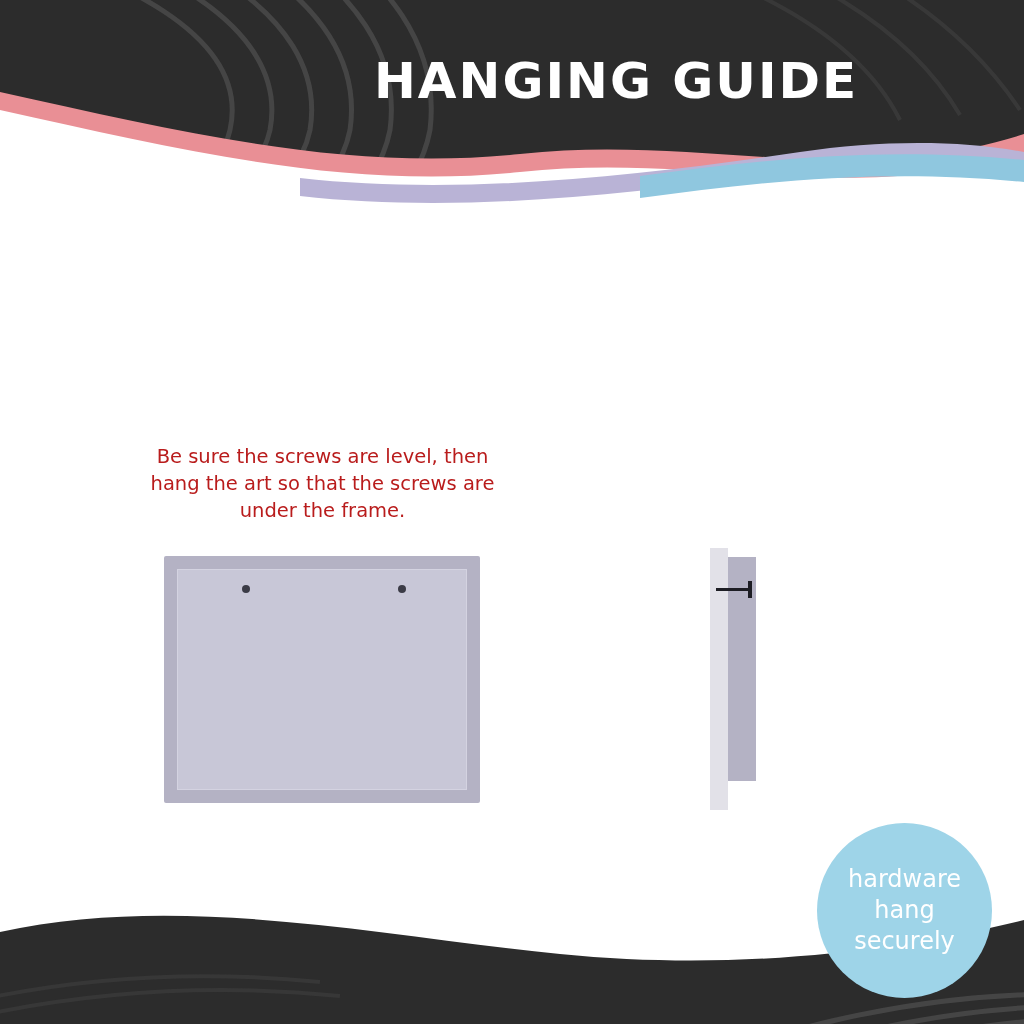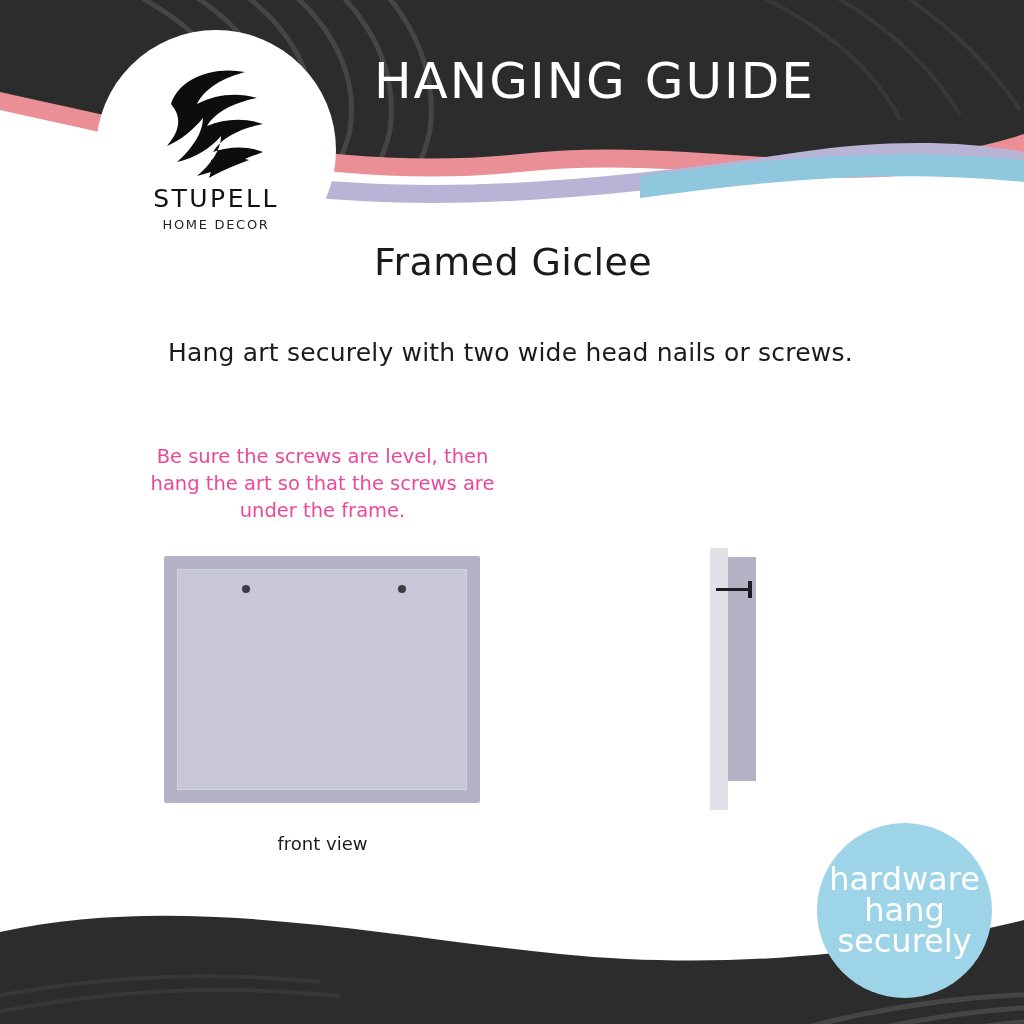--- a/index.html
+++ b/index.html
@@ -72,21 +72,21 @@
     color: #222222;
     margin-top: 4px;
   }
 
   
   .guide-title {
     position: absolute;
     left: 374px;
     top: 52px;
     font-family: "DejaVu Sans", sans-serif;
-    font-weight: normal;
+    font-weight: bold;
     font-size: 50px;
     letter-spacing: 2px;
     color: #ffffff;
     z-index: 6;
   }
   .product-type {
     position: absolute;
     left: 374px;
     top: 240px;
     font-size: 38px;
@@ -107,21 +107,21 @@
   .col {
     position: absolute;
   }
   .col-left  { left: 150px; top: 443px; width: 345px; }
   .col-right { left: 570px; top: 443px; width: 330px; }
 
   .col-caption {
     text-align: center;
     font-size: 19.5px;
     line-height: 27px;
-    color: #ec4899;
+    color: #b91c1c;
   }
 
   .view-label {
     position: absolute;
     font-size: 18px;
     color: #1b1b1b;
     text-align: center;
   }
   .view-label.front { left: 150px; top: 833px; width: 345px; }
   .view-label.side  { left: 570px; top: 843px; width: 330px; }
@@ -198,21 +198,21 @@
     height: 175px;
     border-radius: 50%;
     background: #9ed4e8;
     display: flex;
     align-items: center;
     justify-content: center;
     z-index: 7;
   }
   .badge-text {
     text-align: center;
-    font-size: 32px;
+    font-size: 24px;
     line-height: 31px;
     color: #ffffff;
   }
 </style>
 </head>
 <body>
 
 <div id="page">
 
   <div class="top-band">
@@ -240,47 +240,32 @@
       </g>
 
       <path d="M0,92 C190,134 350,172 520,154 C700,134 850,190 1024,134 L1024,152 C850,208 700,152 520,172 C350,190 190,152 0,110 Z" fill="#e98f95"></path>
 
       <path d="M300,178 C460,196 640,176 800,152 C880,140 960,140 1024,152 L1024,170 C960,158 880,158 800,170 C640,194 460,214 300,196 Z" fill="#b9b3d6"></path>
 
       <path d="M640,176 C760,160 880,146 1024,160 L1024,182 C880,168 760,182 640,198 Z" fill="#8fc7df"></path>
     </svg>
   </div>
 
-  <div class="logo-circle">
-    <div class="logo-mark">
-      <svg viewBox="0 0 126 118" width="126" height="118" xmlns="http://www.w3.org/2000/svg">
-        <g fill="#0d0d0d">
-          <path d="M18,40 C26,14 60,2 92,8 C70,14 52,24 44,40 C62,30 86,28 104,34 C82,38 62,48 54,62 C72,54 94,54 110,60 C88,64 68,74 60,88 C76,82 96,82 110,88 C88,96 62,108 44,112 C58,100 68,86 68,72 C58,84 42,94 24,98 C40,84 50,68 50,54 C40,66 28,76 14,82 C26,68 30,54 18,40 Z"></path>
-          <path d="M58,96 C70,92 84,92 96,96 C80,102 66,108 56,114 C58,108 60,102 58,96 Z"></path>
-        </g>
-      </svg>
-    </div>
-    <div class="logo-name">STUPELL</div>
-    <div class="logo-sub">HOME DECOR</div>
-  </div>
 
   <div class="guide-title">HANGING GUIDE</div>
-  <div class="product-type">Framed Giclee</div>
-  <div class="lead-line">Hang art securely with two wide head nails or screws.</div>
 
   <div class="col col-left">
     <div class="col-caption">Be sure the screws are level, then hang the art so that the screws are under the frame.</div>
   </div>
 
   <div class="front-frame">
     <div class="front-inner"></div>
     <div class="screw-dot a"></div>
     <div class="screw-dot b"></div>
   </div>
-  <div class="view-label front">front view</div>
 
 
   <div class="side-wall"></div>
   <div class="side-frame"></div>
   <div class="side-screw"></div>
   <div class="side-screw-head"></div>
 
   <div class="badge">
     <div class="badge-text">
       <div>hardware</div>

